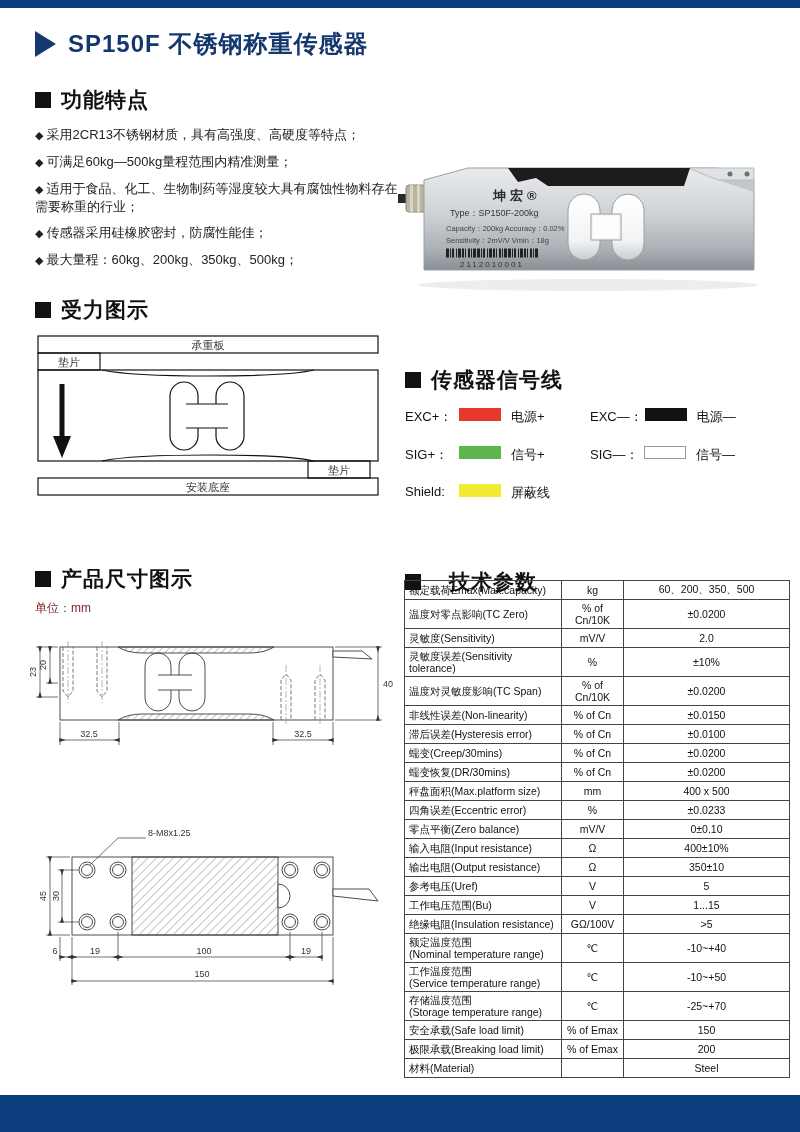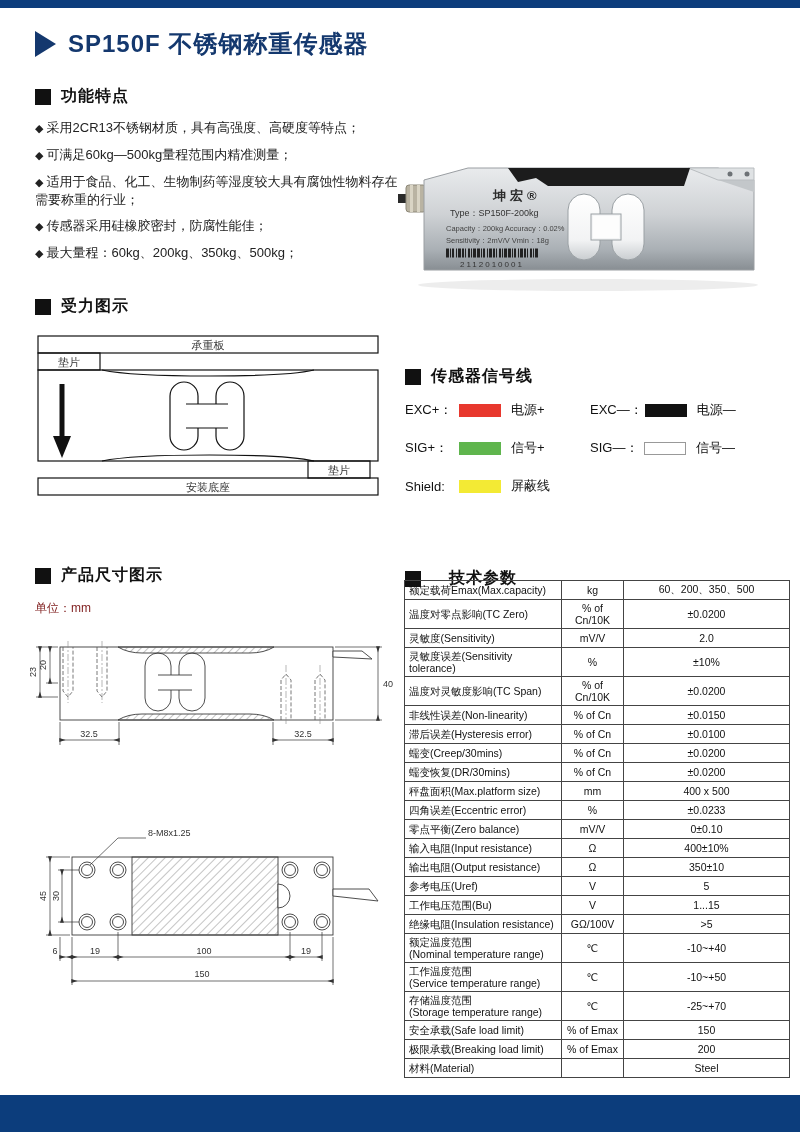--- a/index.html
+++ b/index.html
@@ -11,31 +11,31 @@
   .abs { position:absolute; }
   .top-bar { left:0; top:0; width:800px; height:8px; background:#0c3d7c; }
   .bottom-bar { left:0; top:1095px; width:800px; height:37px; background:#0c3d7c; }
 
   .title-row { left:35px; top:28px; display:flex; align-items:center; gap:12px; }
   .tri { width:0; height:0; border-left:21px solid #14386e; border-top:13px solid transparent; border-bottom:13px solid transparent; }
   .page-title { font-size:24px; font-weight:bold; color:#14386e; letter-spacing:1px; }
 
   .sec-head { display:flex; align-items:center; gap:10px; }
   .sq { width:16px; height:16px; background:#111; flex:0 0 auto; }
-  .sec-title { font-size:16px; font-weight:bold; color:#111; letter-spacing:1px; }
+  .sec-title { font-size:21px; font-weight:bold; color:#111; letter-spacing:1px; }
 
   .features { left:35px; top:86px; width:365px; }
   .feature-list { margin-top:12px; }
   .feat { font-size:13px; line-height:17px; color:#222; margin-bottom:9px; }
   .feat::before { content:"◆ "; font-size:11px; color:#222; }
 
   .force-head { left:35px; top:296px; }
   .signal-sec { left:405px; top:366px; width:385px; }
   .wire-legend { margin-top:14px; display:grid; grid-template-columns:185px 185px; row-gap:20px; }
-  .wire-item { display:flex; align-items:center; font-size:13px; }
+  .wire-item { display:flex; align-items:flex-start; font-size:13px; }
   .wire-code { min-width:52px; color:#111; }
   .wire-swatch { width:42px; height:13px; display:inline-block; margin:0 10px 0 2px; }
   .wire-swatch.bordered { border:1px solid #999; }
   .wire-label { color:#111; }
 
   .dims-head { left:35px; top:565px; }
   .unit-label { left:35px; top:600px; font-size:12px; color:#7f1d1d; }
   .specs-head { left:405px; top:568px;gap:28px; }
 
   table.specs { left:404px; top:580px; width:385px; border-collapse:collapse; table-layout:fixed; }

